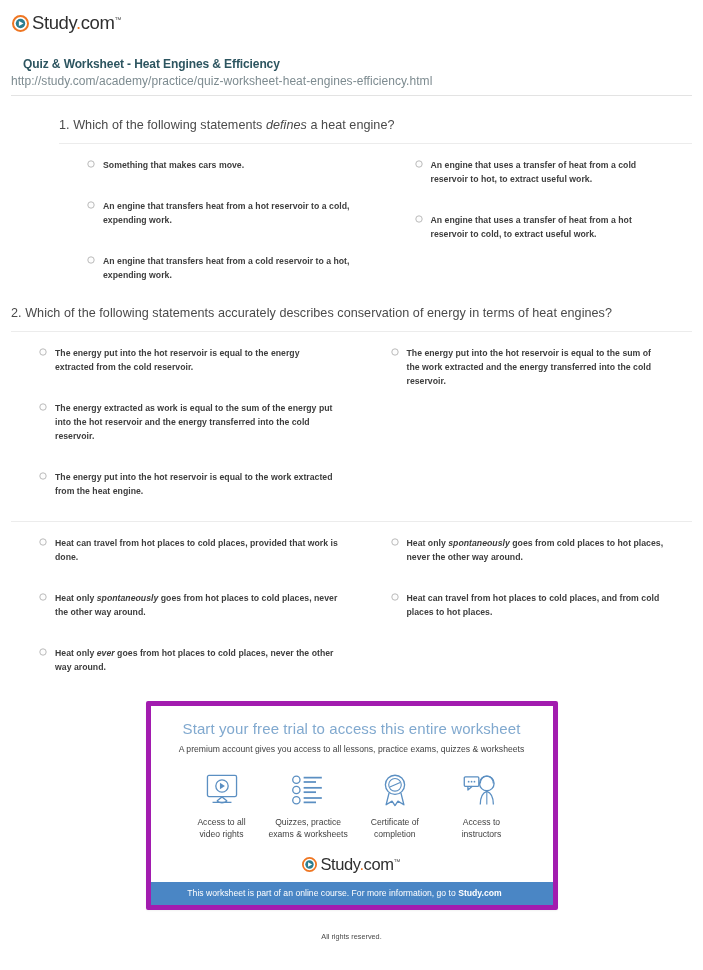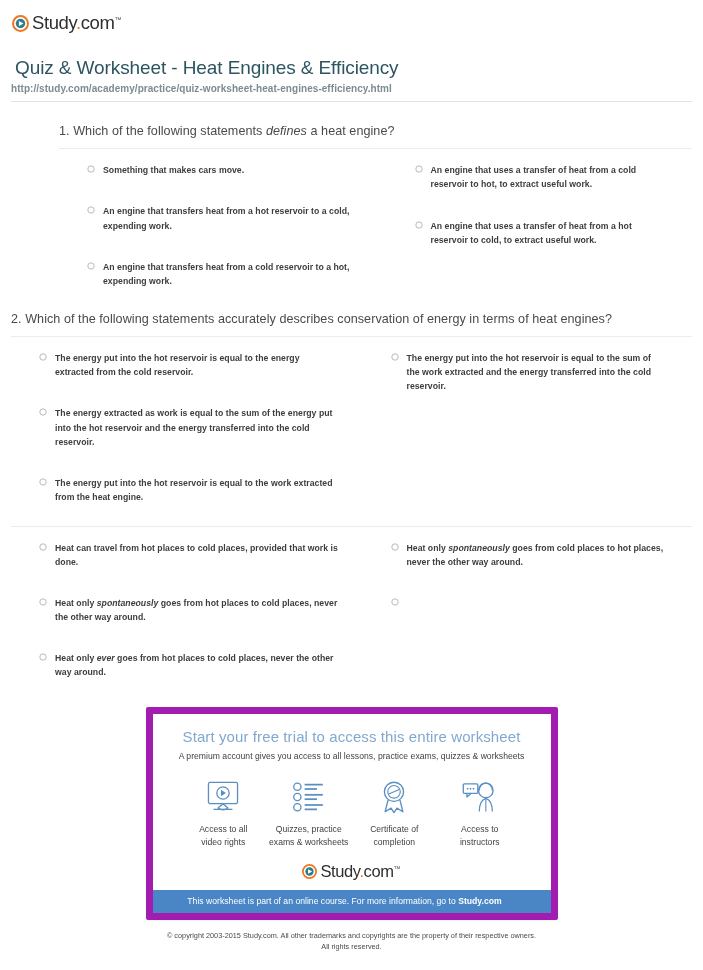--- a/index.html
+++ b/index.html
@@ -49,33 +49,32 @@
   }
   .logo-word .dot { color: #ef7622; }
   .logo-tm {
     font-size: 7px;
     color: #555;
     vertical-align: super;
     letter-spacing: 0;
   }
 
   .doc-title {
-    margin: 19px 0 0 4px;
-    font-size: 19px;
-    font-weight: normal;
+    margin: 19px 0 0 12px;
+    font-size: 12px;
+    font-weight: bold;
     color: #2d5560;
     letter-spacing: -0.1px;
     line-height: 1.2;
   }
   .doc-url {
     margin: 3px 0 0 0;
-    font-size: 10px;
+    font-size: 12px;
     color: #7d8b90;
     letter-spacing: 0.05px;
-    font-weight: bold;
   }
   .header-rule {
     margin-top: 7px;
     border-top: 1px solid #e3e3e3;
     height: 0;
   }
 
   
   .question-block { margin-top: 22px; }
   .question-block.first { margin-top: 20px; margin-left: 48px; }
@@ -136,21 +135,21 @@
   .answer-label em { font-style: italic; }
 
   
   .promo-wrap {
     margin-top: 27px;
     display: flex;
     justify-content: center;
   }
   .promo {
     width: 412px;
-    border: 7px solid #a21caf;
+    border: 5px solid #a21caf;
     border-radius: 2px;
     box-sizing: border-box;
     background: #fff;
     box-shadow: 0 1px 2px rgba(0,0,0,0.05);
     overflow: hidden;
   }
   .promo-inner {
     padding: 14px 14px 10px 14px;
     text-align: center;
   }
@@ -338,20 +337,21 @@
         <div class="answer">
           <svg class="radio" viewBox="0 0 10 10">
               <circle cx="5" cy="5" r="4" fill="#fdfdfd" stroke="#a9a9a9" stroke-width="1"></circle>
             </svg>
           <span class="answer-label"><span>Heat only </span><em>spontaneously</em><span> goes from cold places to hot places, never the other way around.</span></span>
         </div>
         <div class="answer">
           <svg class="radio" viewBox="0 0 10 10">
               <circle cx="5" cy="5" r="4" fill="#fdfdfd" stroke="#a9a9a9" stroke-width="1"></circle>
             </svg>
+          <span class="answer-label"><span>Heat can travel from hot places to cold places, and from cold places to hot places.</span><em></em><span></span></span>
         </div>
       </div>
     </div>
   </div>
 
   <div class="promo-wrap">
     <div class="promo">
       <div class="promo-inner">
         <div class="promo-headline">Start your free trial to access this entire worksheet</div>
         <div class="promo-sub">A premium account gives you access to all lessons, practice exams, quizzes &amp; worksheets</div>
@@ -442,17 +442,17 @@
         </div>
       </div>
 
       <div class="promo-bar">
         <span>This worksheet is part of an online course. For more information, go to </span><b>Study.com</b>
       </div>
     </div>
   </div>
 
   <div class="footer">
-    <span>© copyright 2003-2015 Study.com. All other trademarks and copyrights are the property of their respective owners.</span><br>
+    <br>
     <span>All rights reserved.</span>
   </div>
 
 </div>
 
 </body></html>

